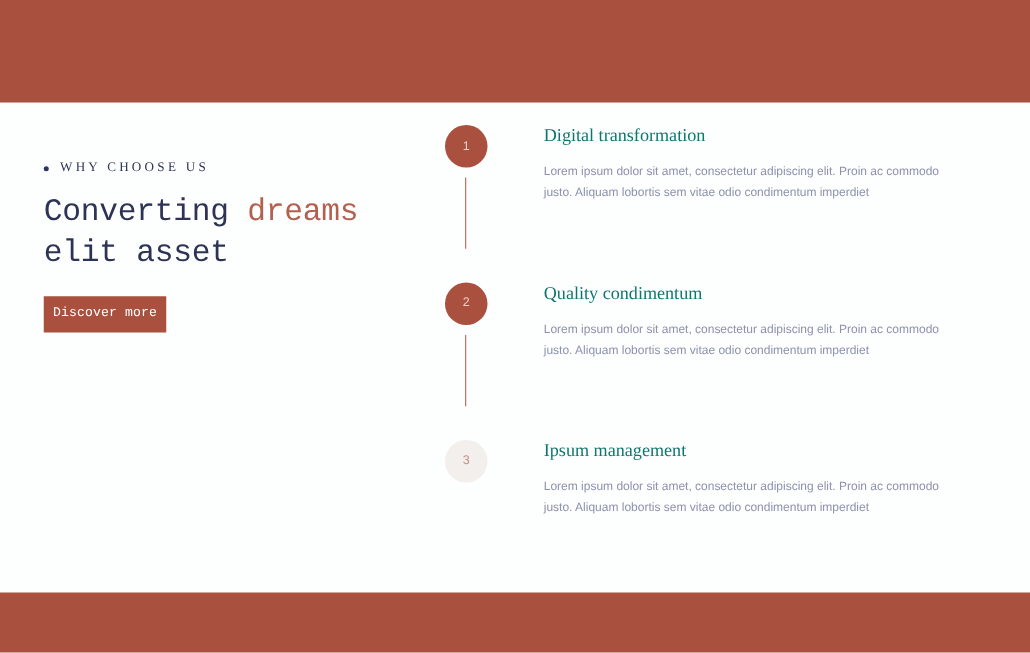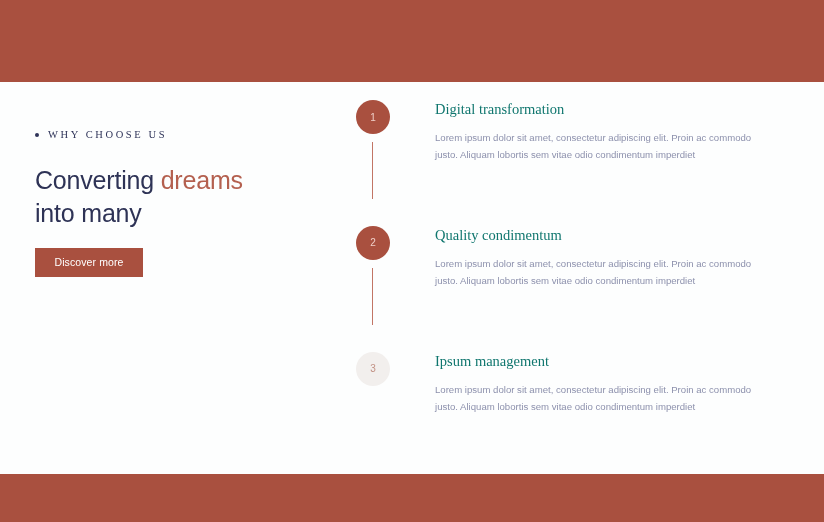--- a/index.html
+++ b/index.html
@@ -45,66 +45,67 @@
   .left-col {
     position: absolute;
     left: 35px;
     top: 48px;
     width: 270px;
   }
   .eyebrow {
     display: flex;
     align-items: center;
     gap: 9px;
-    margin-bottom: 23px;
+    margin-bottom: 12px;
   }
   .eyebrow-dot {
     width: 4px; height: 4px;
     border-radius: 50%;
     background: #2f3459;
     flex: 0 0 auto;
   }
   .eyebrow-text {
     font-family: "Liberation Serif", serif;
     font-size: 10.5px;
     letter-spacing: 2.6px;
     color: #2f3459;
     text-transform: uppercase;
     line-height: 1;
   }
   .headline {
-    font-family: Liberation Sans, sans-serif;
+    font-family: Liberation Mono, monospace;
     font-size: 25px;
     line-height: 1.32;
     color: #2e3356;
     font-weight: 400;
     margin: 0 0 18px 0;
     letter-spacing: -0.2px;
   }
   .headline .accent { color: #b4604f; }
   .lead {
     font-size: 10.5px;
     line-height: 1.65;
     color: #8d91ad;
     margin: 0 0 22px 0;
     width: 205px;
   }
   .cta {
     display: inline-flex;
     align-items: center;
     justify-content: center;
-    width: 108px;
+    width: 98px;
     height: 29px;
     background: #a9503f;
     color: #ffffff;
     font-size: 10.5px;
     letter-spacing: 0.1px;
     border: none;
     cursor: pointer;
     padding: 0;
+    font-family: Liberation Mono, monospace;
   }
 
   
   .steps {
     position: absolute;
     left: 356px;
     top: 18px;
     width: 430px;
   }
   .step {
@@ -178,21 +179,21 @@
     <div class="left-col">
 
       <div class="eyebrow">
         <span class="eyebrow-dot"></span>
         <span class="eyebrow-text">WHY CHOOSE US</span>
       </div>
 
       <h1 class="headline">
         <span>Converting</span>
         <span class="accent">dreams</span><br>
-        <span>into many</span>
+        <span>elit asset</span>
       </h1>
 
 
       <button class="cta">Discover more</button>
     </div>
 
     <div class="steps">
 
       <div class="step">
         <div class="marker-col">

